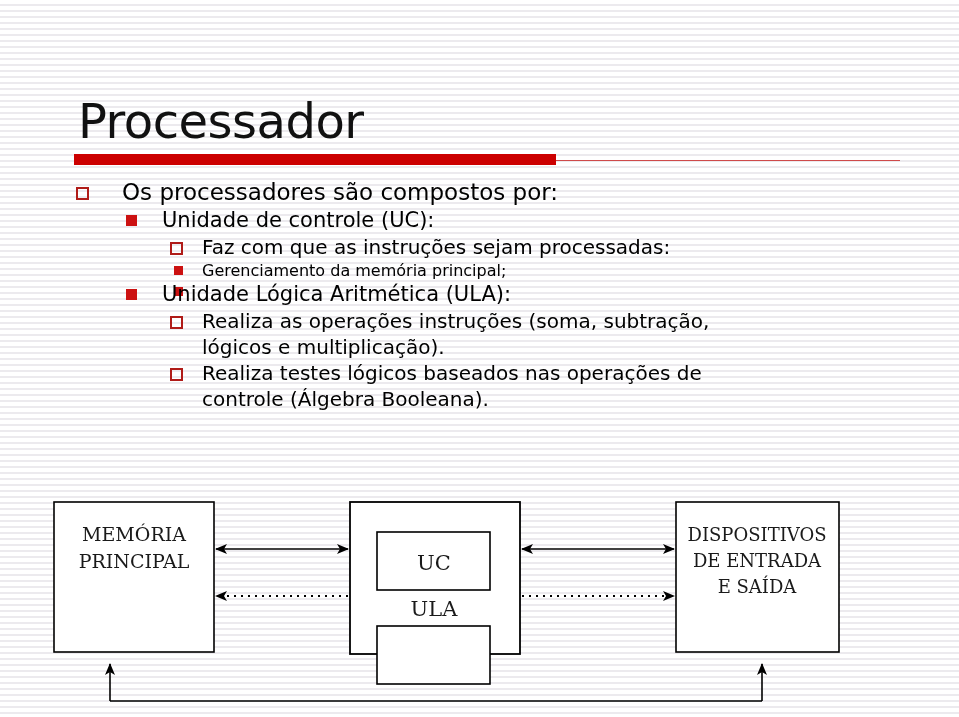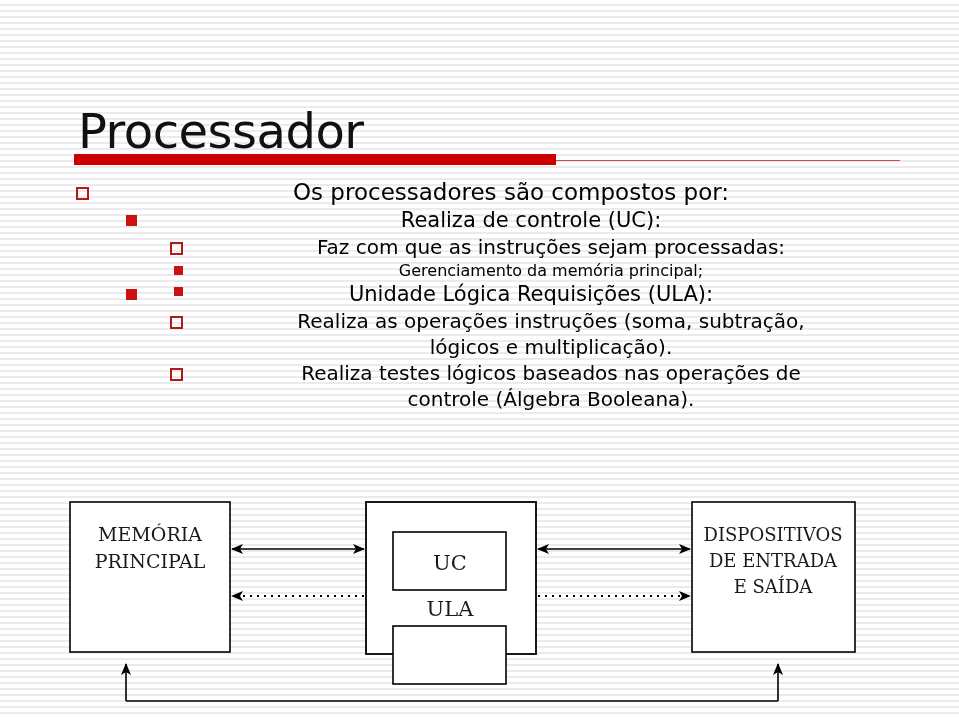--- a/index.html
+++ b/index.html
@@ -29,21 +29,21 @@
   }
   #content {
     position: absolute;
     inset: 0;
   }
 
   
   .title {
     position: absolute;
     left: 78px;
-    top: 107px;
+    top: 97px;
     font-size: 48px;
     line-height: 1.0;
     color: #111111;
     font-weight: normal;
     letter-spacing: -0.5px;
     white-space: nowrap;
   }
   .title-rule-thin {
     position: absolute;
     left: 74px;
@@ -73,21 +73,20 @@
     display: block;
     color: #000000;
   }
   .li .bullet {
     position: absolute;
     top: 0;
     display: block;
   }
   .li .txt {
     display: block;
-    text-align: center;
   }
 
   
   .sq-hollow {
     width: 9px;
     height: 9px;
     border: 2px solid #b01b18;
     background: transparent;
     box-sizing: content-box;
   }
@@ -120,21 +119,21 @@
   }
   .justify .j-stretch::after {
     content: "";
     display: inline-block;
     width: 100%;
   }
 
   
   #diagram {
     position: absolute;
-    left: 60px;
+    left: 44px;
     top: 486px;
     width: 845px;
     height: 208px;
   }
   #diagram svg { display: block; }
   .dg-label {
     font-family: "DejaVu Serif", "Liberation Serif", serif;
     fill: #1a1a1a;
   }
 </style>
@@ -151,40 +150,40 @@
 
   <div class="body-list">
 
     <div class="li lvl1">
       <span class="bullet sq-hollow"></span>
       <span class="txt">Os processadores são compostos por:</span>
     </div>
 
     <div class="li lvl2">
       <span class="bullet sq-filled"></span>
-      <span class="txt">Realiza de controle (UC):</span>
+      <span class="txt">Unidade de controle (UC):</span>
     </div>
 
     <div class="li lvl3">
       <span class="bullet sq-hollow"></span>
       <span class="txt">Faz com que as instruções sejam processadas:</span>
     </div>
 
     <div class="li lvl4">
       <span class="bullet sq-filled"></span>
       <span class="txt bold">Gerenciamento da memória principal;</span>
     </div>
 
     <div class="li lvl4 justify">
       <span class="bullet sq-filled"></span>
     </div>
 
     <div class="li lvl2">
       <span class="bullet sq-filled"></span>
-      <span class="txt">Unidade Lógica Requisições (ULA):</span>
+      <span class="txt">Unidade Lógica Aritmética (ULA):</span>
     </div>
 
     <div class="li lvl3">
       <span class="bullet sq-hollow"></span>
       <span class="txt">
         <span>Realiza as operações instruções (soma, subtração,</span><br>
         <span>lógicos e multiplicação).</span>
       </span>
     </div>
 

